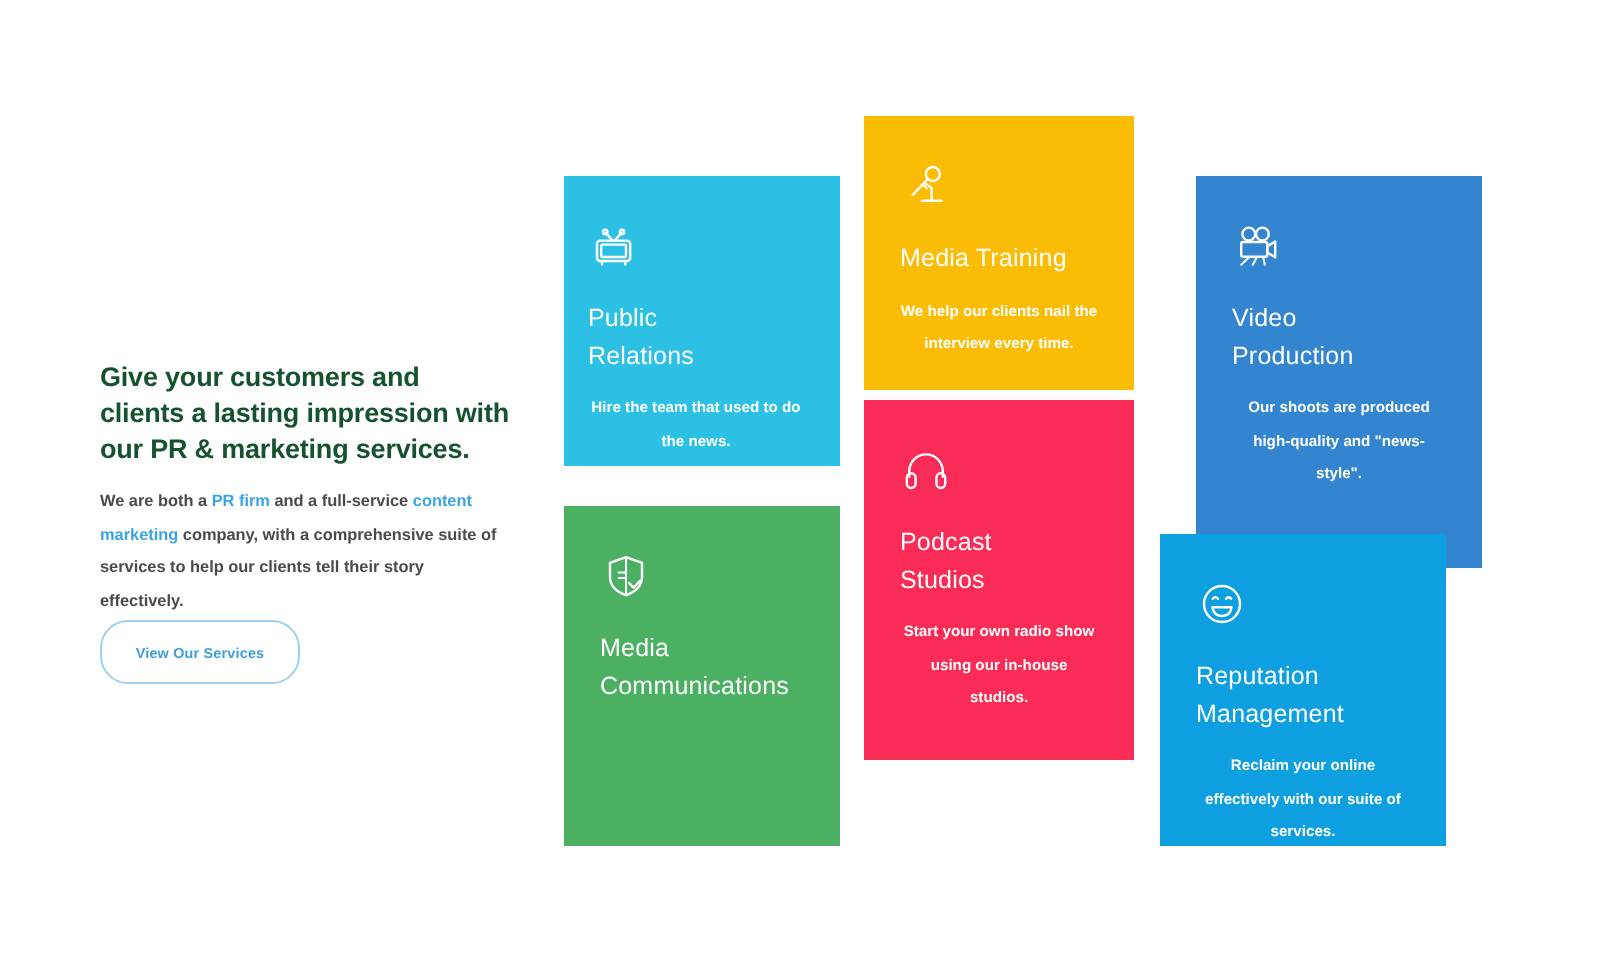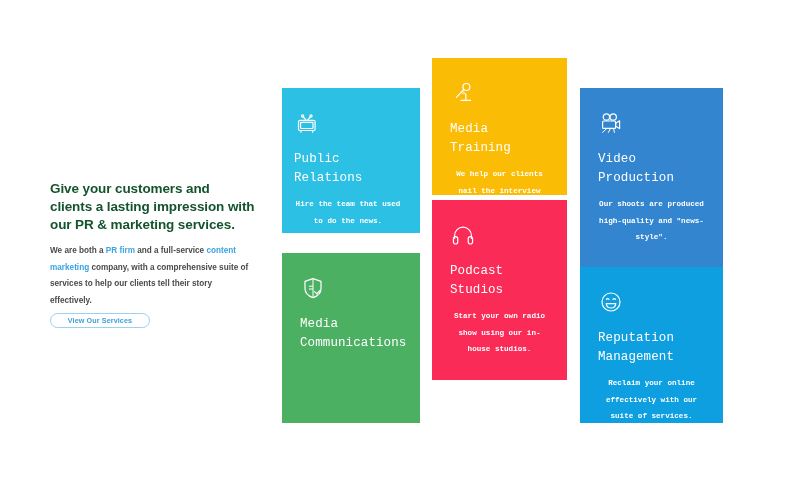--- a/index.html
+++ b/index.html
@@ -30,37 +30,36 @@
   .intro-body a, .intro-link {
     color: #3aa3e3;
     text-decoration: none;
   }
   .btn-services {
     display: inline-flex;
     align-items: center;
     justify-content: center;
     margin-top: 1px;
     width: 100px;
-    height: 15px;
+    height: 32px;
     border: 1px solid #9ed0ef;
     border-radius: 14px;
     color: #3e9fd8;
     font-size: 7.2px;
     font-weight: 700;
     background: #fff;
     cursor: pointer;
     letter-spacing: 0.1px;
   }
 
   
   .card {
     position: absolute;
     color: #ffffff;
     padding: 22px 18px 18px 18px;
-    font-family: Liberation Mono, monospace;
   }
   .card .icon { display: block; height: 26px; margin-bottom: 14px; }
   .card .icon svg { display:block; }
   .card-title {
     font-size: 12.5px;
     line-height: 18.5px;
     font-weight: 400;
     letter-spacing: 0.1px;
     white-space: pre-line;
   }
@@ -70,21 +69,21 @@
     line-height: 16.5px;
     font-weight: 700;
     text-align: center;
   }
 
   
   #card-public-relations   { left: 282px; top: 88px;  width: 138px; height: 145px; padding-left: 12px; }
   #card-crisis            { left: 282px; top: 253px; width: 138px; height: 170px; }
   #card-media-training    { left: 432px; top: 58px;  width: 135px; height: 137px; }
   #card-podcast           { left: 432px; top: 200px; width: 135px; height: 180px; }
-  #card-video             { left: 580px; top: 88px;  width: 143px; height: 196px; }
+  #card-video             { left: 598px; top: 88px;  width: 143px; height: 196px; }
   #card-reputation        { left: 580px; top: 267px; width: 143px; height: 156px; }
 </style>
 </head>
 <body>
 
 <div id="page">
 
   <div class="intro">
     <h1 class="intro-heading">Give your customers and clients a lasting impression with our PR &amp; marketing services.</h1>
 

